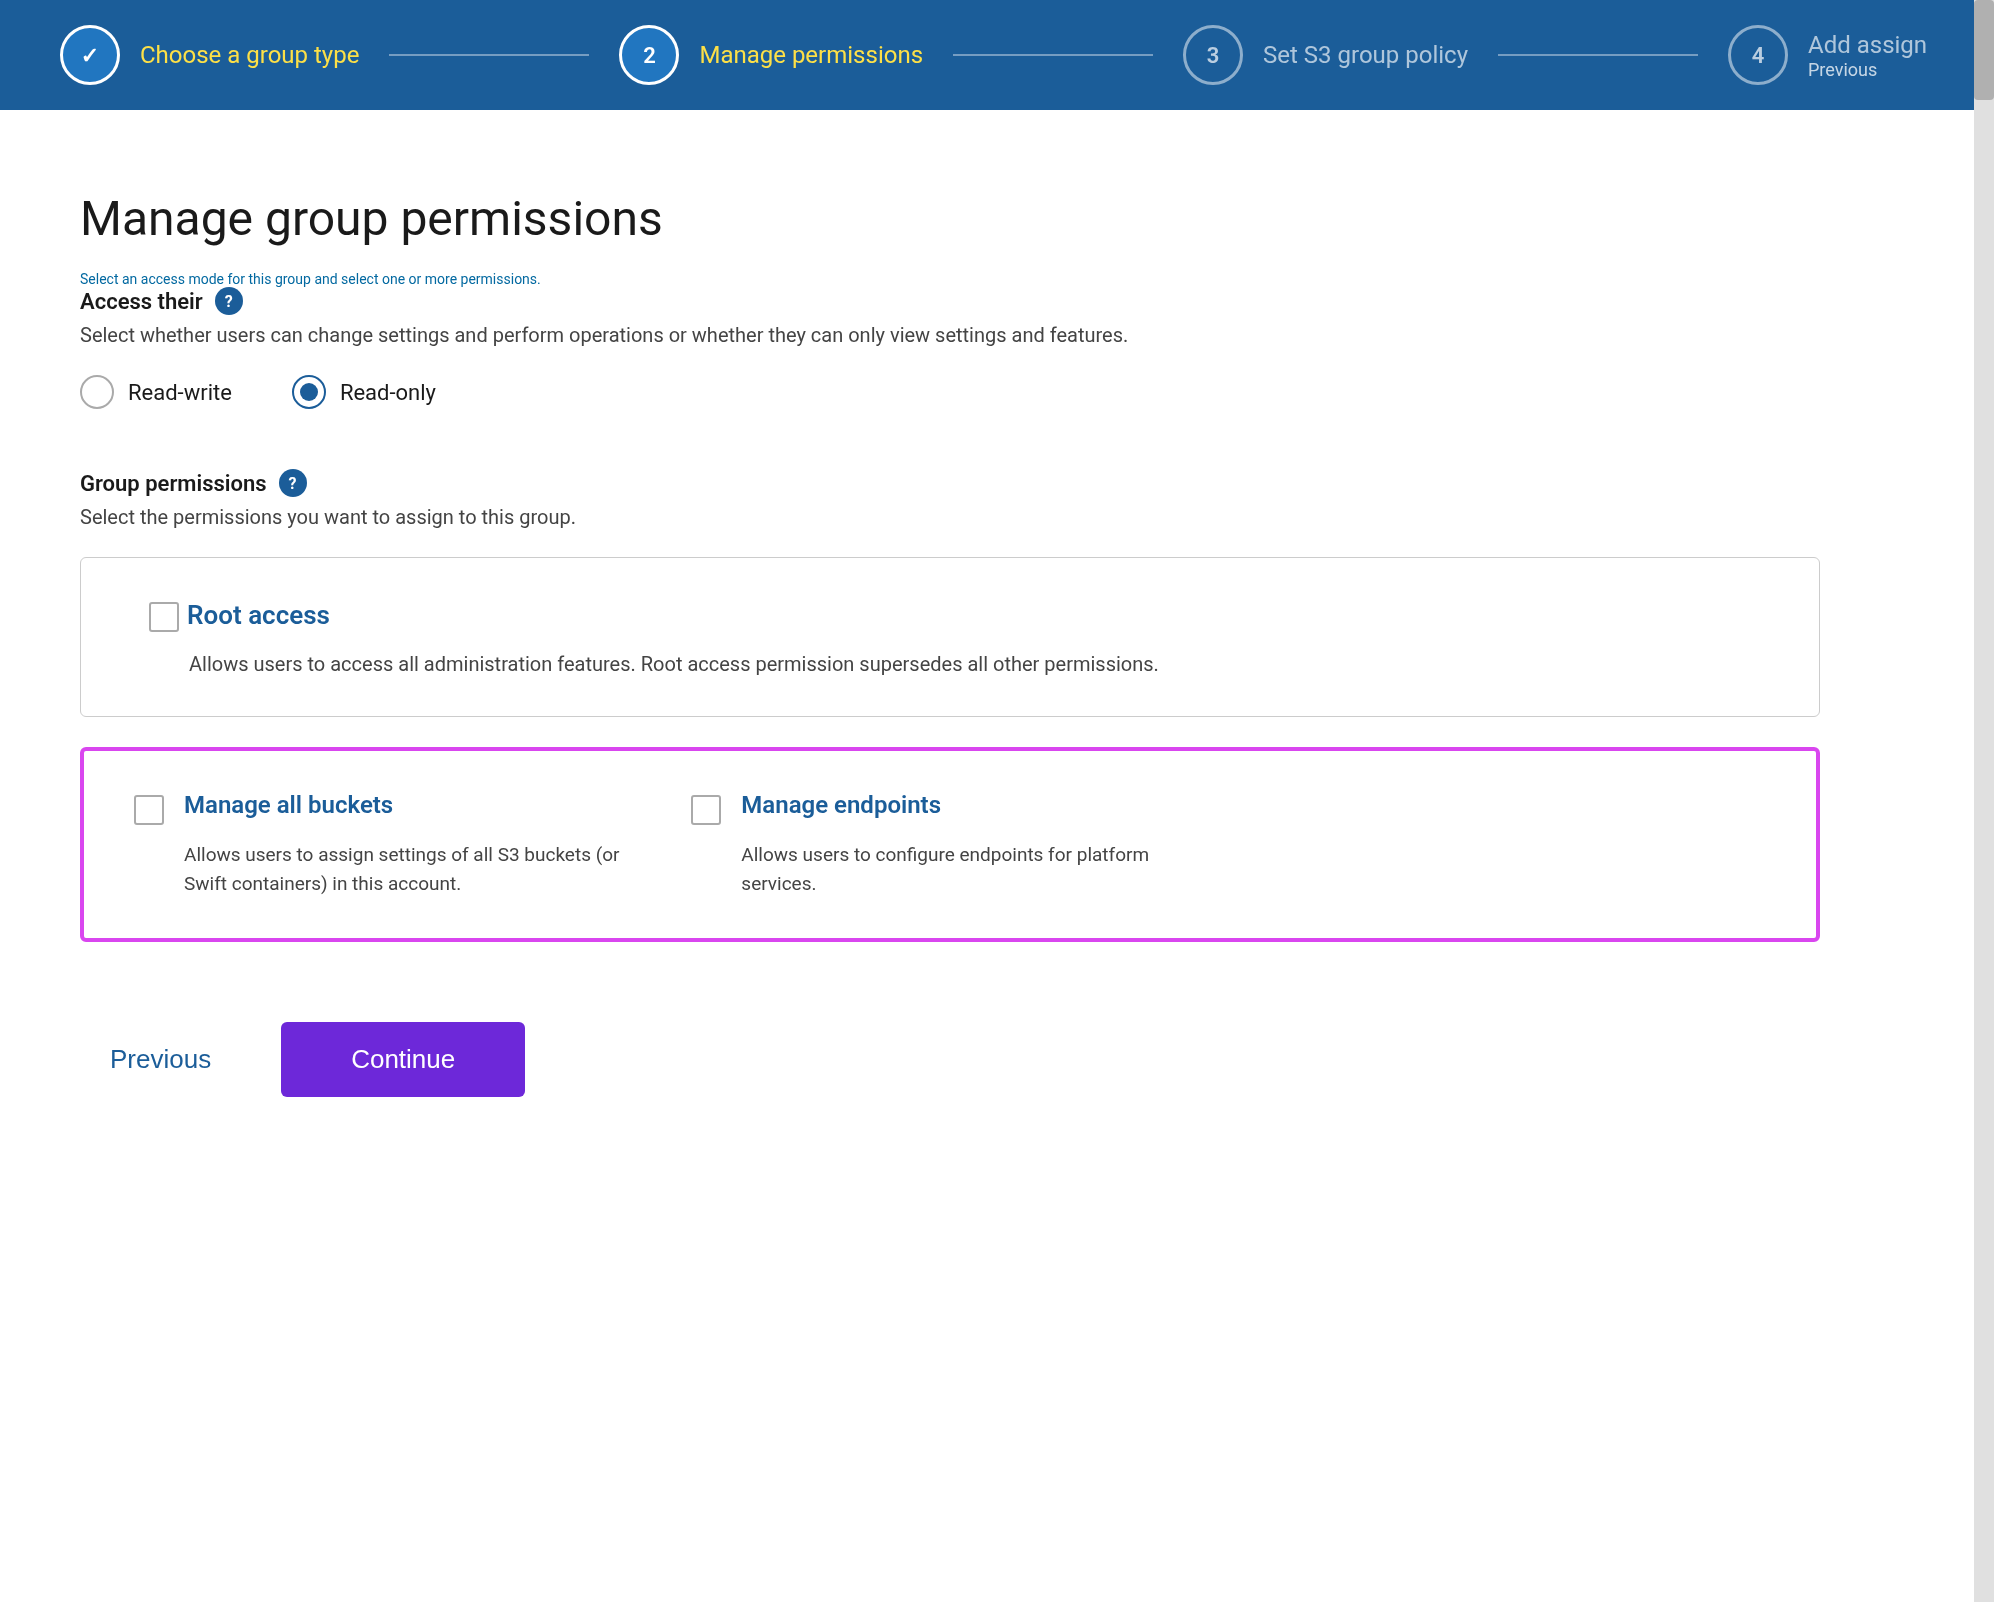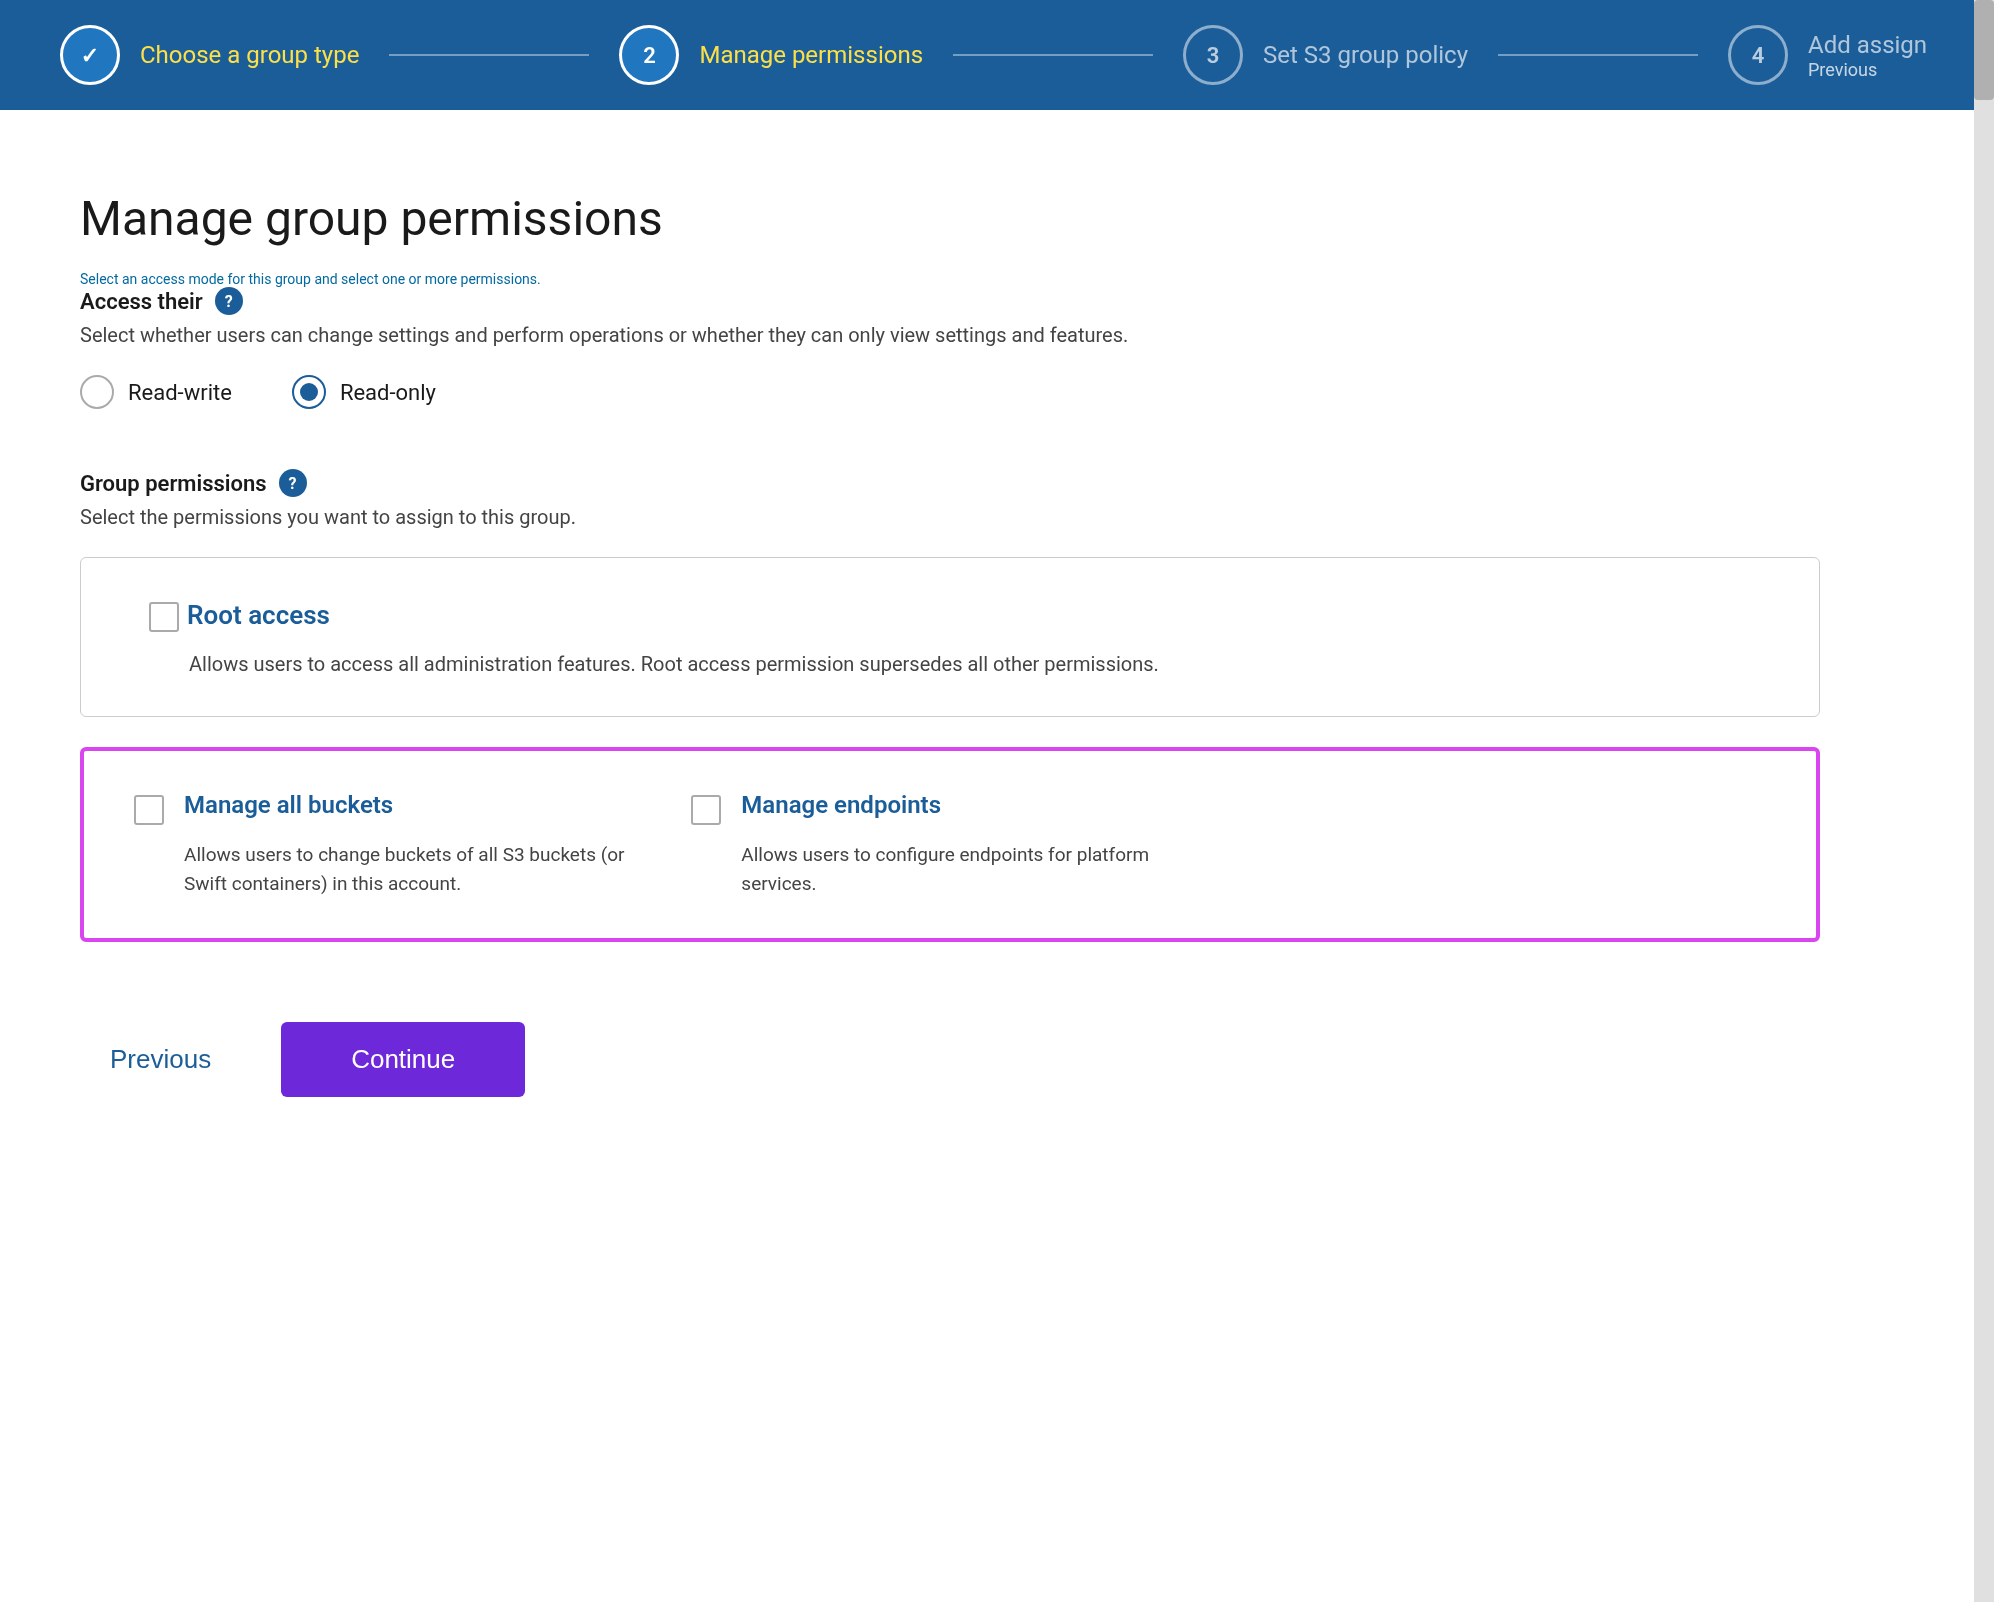--- a/index.html
+++ b/index.html
@@ -411,21 +411,21 @@
       </div>
 
       <div class="multi-permission-box">
         <div class="multi-permission-grid">
 
           <div class="permission-col">
             <div class="permission-col-header">
               <div class="checkbox"></div>
               <span class="permission-col-title">Manage all buckets</span>
             </div>
-            <p class="permission-col-desc">Allows users to change buckets of all S3 buckets (or Swift containers) in this account.</p>
+            <p class="permission-col-desc">Allows users to assign settings of all S3 buckets (or Swift containers) in this account.</p>
           </div>
 
           <div class="permission-col">
             <div class="permission-col-header">
               <div class="checkbox"></div>
               <span class="permission-col-title">Manage endpoints</span>
             </div>
             <p class="permission-col-desc">Allows users to configure endpoints for platform services.</p>
           </div>
 

